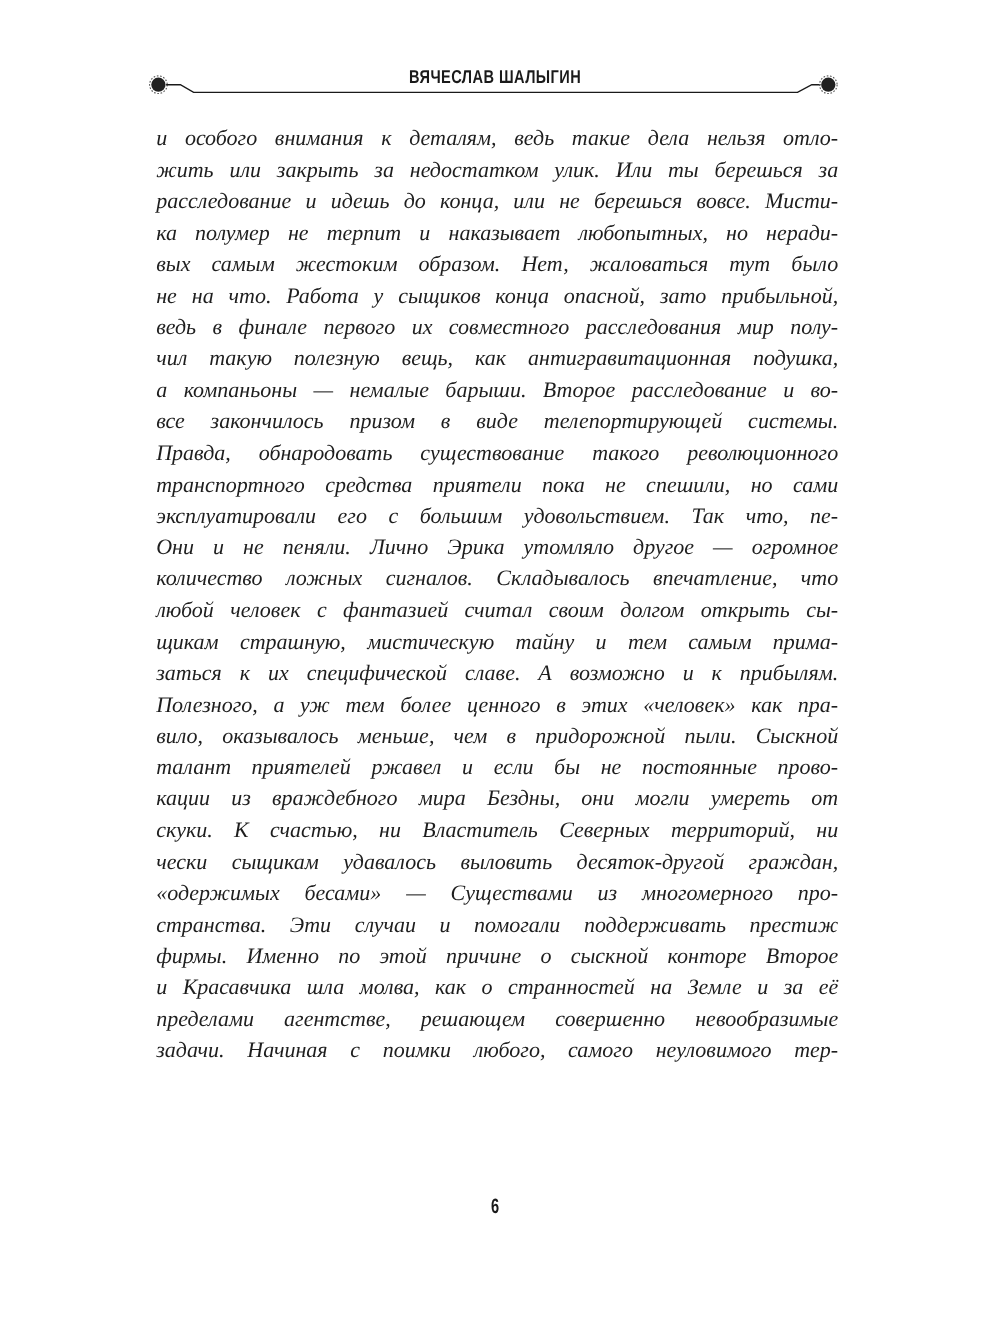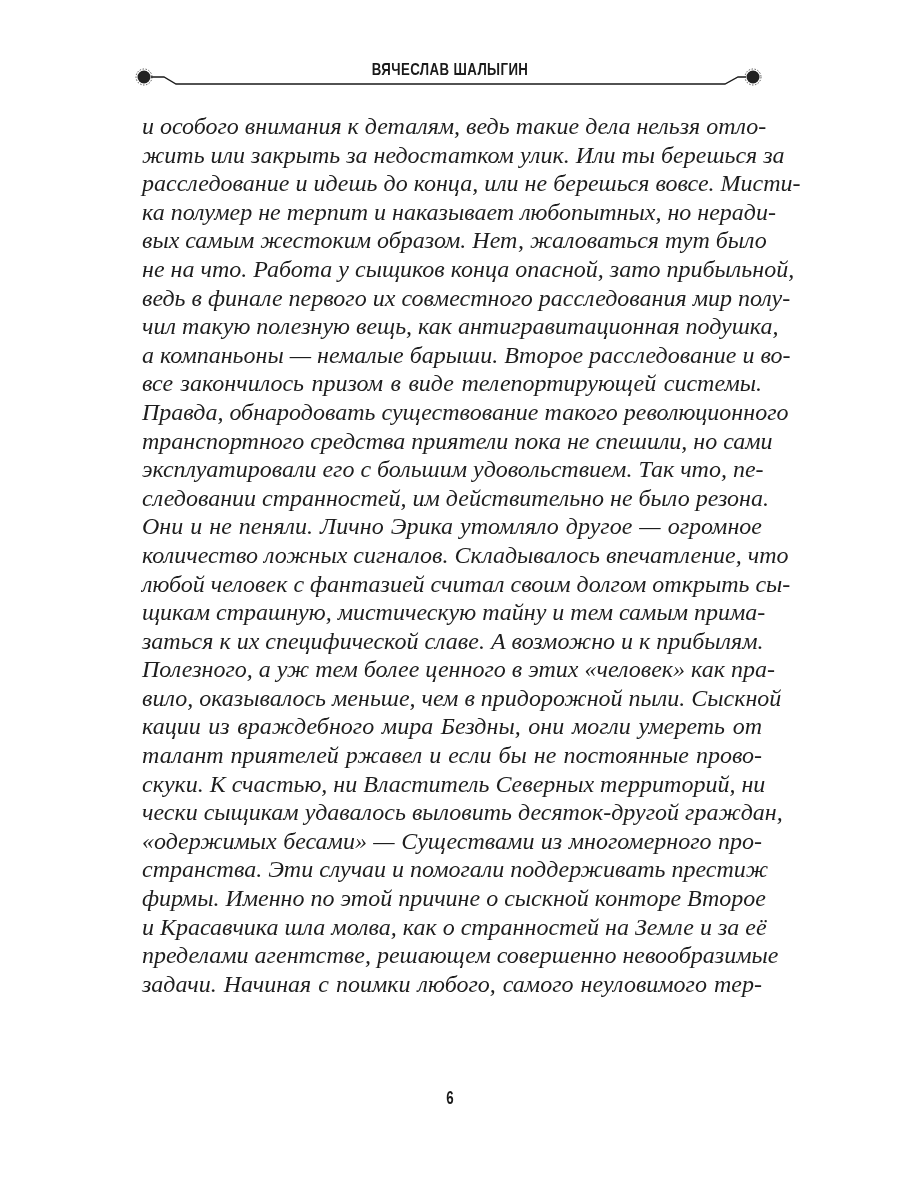--- a/index.html
+++ b/index.html
@@ -41,21 +41,21 @@
       color: #1a1a1a;
       line-height: 20px;
     }
     .body-text {
       position: absolute;
       left: 142px;
       top: 112px;
       width: 620px;
       font-family: "Liberation Serif", serif;
       font-style: italic;
-      font-size: 24px;
+      font-size: 20px;
       line-height: 28.6px;
       color: #1e1e1e;
     }
     .text-line {
       display: block;
       white-space: nowrap;
       text-align: justify;
       text-align-last: justify;
       height: 28.6px;
     }
@@ -98,30 +98,29 @@
   <span class="text-line">ка полумер не терпит и наказывает любопытных, но неради-</span>
   <span class="text-line">вых самым жестоким образом. Нет, жаловаться тут было</span>
   <span class="text-line">не на что. Работа у сыщиков конца опасной, зато прибыльной,</span>
   <span class="text-line">ведь в финале первого их совместного расследования мир полу-</span>
   <span class="text-line">чил такую полезную вещь, как антигравитационная подушка,</span>
   <span class="text-line">а компаньоны — немалые барыши. Второе расследование и во-</span>
   <span class="text-line">все закончилось призом в виде телепортирующей системы.</span>
   <span class="text-line">Правда, обнародовать существование такого революционного</span>
   <span class="text-line">транспортного средства приятели пока не спешили, но сами</span>
   <span class="text-line">эксплуатировали его с большим удовольствием. Так что, пе-</span>
-  <span class="text-line">следовании странностей, им действительно не было резона.</span>
   <span class="text-line">Они и не пеняли. Лично Эрика утомляло другое — огромное</span>
   <span class="text-line">количество ложных сигналов. Складывалось впечатление, что</span>
   <span class="text-line">любой человек с фантазией считал своим долгом открыть сы-</span>
   <span class="text-line">щикам страшную, мистическую тайну и тем самым прима-</span>
   <span class="text-line">заться к их специфической славе. А возможно и к прибылям.</span>
   <span class="text-line">Полезного, а уж тем более ценного в этих «человек» как пра-</span>
   <span class="text-line">вило, оказывалось меньше, чем в придорожной пыли. Сыскной</span>
+  <span class="text-line">талант приятелей ржавел и если бы не постоянные прово-</span>
   <span class="text-line">кации из враждебного мира Бездны, они могли умереть от</span>
-  <span class="text-line">талант приятелей ржавел и если бы не постоянные прово-</span>
   <span class="text-line">скуки. К счастью, ни Властитель Северных территорий, ни</span>
   <span class="text-line">чески сыщикам удавалось выловить десяток-другой граждан,</span>
   <span class="text-line">«одержимых бесами» — Существами из многомерного про-</span>
   <span class="text-line">странства. Эти случаи и помогали поддерживать престиж</span>
   <span class="text-line">фирмы. Именно по этой причине о сыскной конторе Второе</span>
   <span class="text-line">и Красавчика шла молва, как о странностей на Земле и за её</span>
   <span class="text-line">пределами агентстве, решающем совершенно невообразимые</span>
   <span class="text-line">задачи. Начиная с  поимки любого, самого неуловимого тер-</span>
 </div>
 

